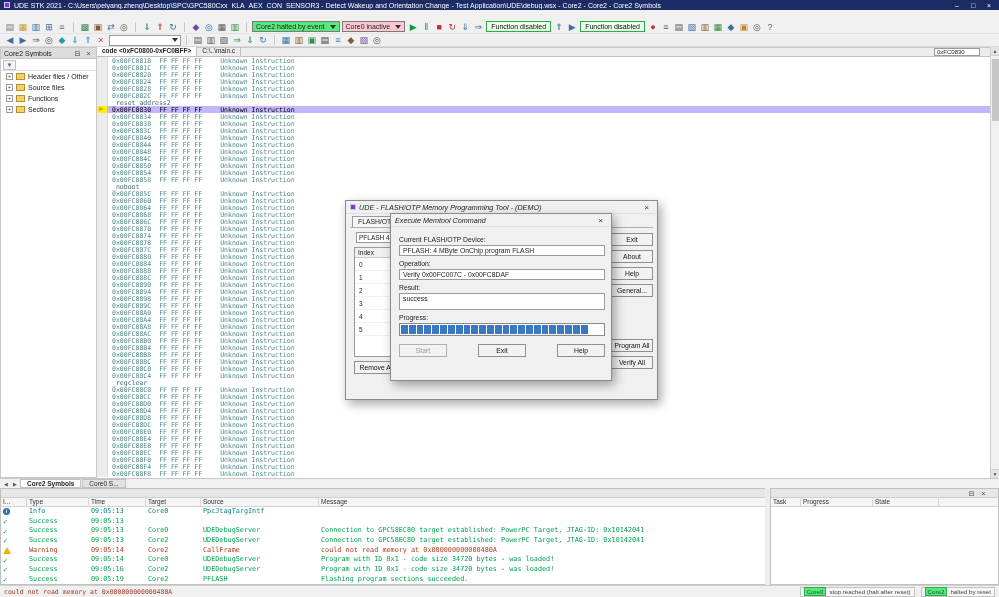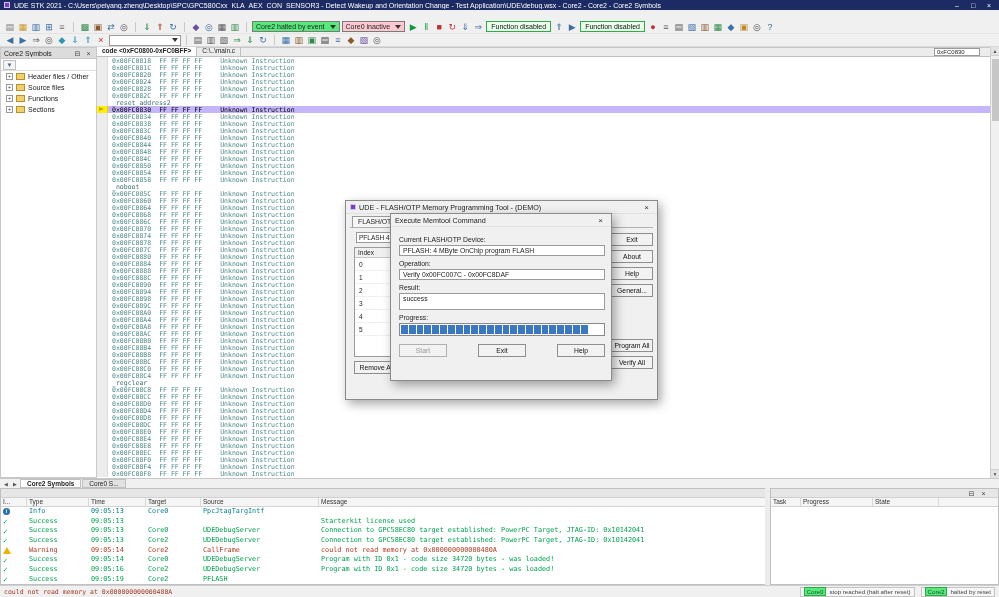--- a/index.html
+++ b/index.html
@@ -98,21 +98,21 @@
   .ph-cell{border-right:1px solid #d8d8d8;padding-left:2px;line-height:8px;}
   
   .statusbar{position:absolute;left:0;top:585px;width:999px;height:12px;background:#f0f0f0;border-top:1px solid #cfcfcf;
     display:flex;align-items:center;font-size:6.8px;padding:0 4px;gap:6px;}
   .sb-msg{color:#a33c28;flex:1;white-space:nowrap;overflow:hidden;font-family:"DejaVu Sans Mono",monospace;font-size:6.5px;}
   .sb-box{border:1px solid #c4c4c4;height:10px;display:flex;align-items:center;gap:3px;padding:0 3px;background:#f6f6f6;white-space:nowrap;}
   .sb-badge{background:#58e87c;border:1px solid #2faa4a;font-size:6.2px;line-height:7px;padding:0 2px;color:#083;color:#0a5a22;}
   .sb-text{color:#444;font-size:6.2px;}
   
   .dlg{position:absolute;background:#f0f0f0;border:1px solid #8a8a8a;box-shadow:3px 4px 10px rgba(0,0,0,.35);}
-  .dlg-title{height:13px;display:flex;align-items:center;padding:0 4px;gap:3px;font-size:7.2px;background:#f0f0f0;border-bottom:1px solid #e0e0e0;}
+  .dlg-title{height:13px;display:flex;align-items:center;padding:0 4px;gap:3px;font-size:7.2px;background:#f0f0f0;border-bottom:1px solid #e0e0e0;font-style:italic;}
   .dlg-title .t{flex:1;white-space:nowrap;overflow:hidden;}
   .dlg-close{width:13px;text-align:center;font-size:8px;color:#333;line-height:11px;}
   #dlg-outer{left:345px;top:200px;width:313px;height:200px;z-index:20;}
   #dlg-inner{left:390px;top:213px;width:222px;height:168px;z-index:30;}
   .dlg-tab{position:absolute;left:6px;top:15px;height:11px;border:1px solid #9a9a9a;border-bottom:none;background:#f6f6f6;
     font-size:6.8px;line-height:10px;padding:0 5px;}
   .tab-base{position:absolute;left:4px;right:4px;top:26px;border-top:1px solid #b0b0b0;}
   .mini-combo{position:absolute;left:10px;top:31px;width:46px;height:11px;background:#fff;border:1px solid #9a9a9a;
     font-size:6.5px;line-height:9px;padding:0 2px;white-space:nowrap;overflow:hidden;}
   .listview{position:absolute;left:8px;top:46px;width:54px;height:110px;background:#fff;border:1px solid #9a9a9a;overflow:hidden;}
@@ -389,21 +389,20 @@
         </div>
         <div class="msg-row msg-grid row-success">
           <span class="m-cell icon-cell">
             <span class="ok-ico">✓</span>
             <span class="m-num">12</span>
           </span>
           <span class="m-cell">Success</span>
           <span class="m-cell">09:05:13</span>
           <span class="m-cell"></span>
           <span class="m-cell"></span>
-          <span class="m-cell">Starterkit license used</span>
         </div>
         <div class="msg-row msg-grid row-success">
           <span class="m-cell icon-cell">
             <span class="ok-ico">✓</span>
             <span class="m-num">13</span>
           </span>
           <span class="m-cell">Success</span>
           <span class="m-cell">09:05:13</span>
           <span class="m-cell">Core0</span>
           <span class="m-cell">UDEDebugServer</span>
@@ -455,20 +454,21 @@
         </div>
         <div class="msg-row msg-grid row-success">
           <span class="m-cell icon-cell">
             <span class="ok-ico">✓</span>
             <span class="m-num">18</span>
           </span>
           <span class="m-cell">Success</span>
           <span class="m-cell">09:05:19</span>
           <span class="m-cell">Core2</span>
           <span class="m-cell">PFLASH</span>
+          <span class="m-cell">Flashing program sections succeeded.</span>
         </div>
       </div>
     <div class="msg-vscroll"></div>
   </div>
 
   <div class="splitter"></div>
 
   <div class="progpane">
     <div class="pane-caption">
       <span class="cap-ico">⊟</span>

